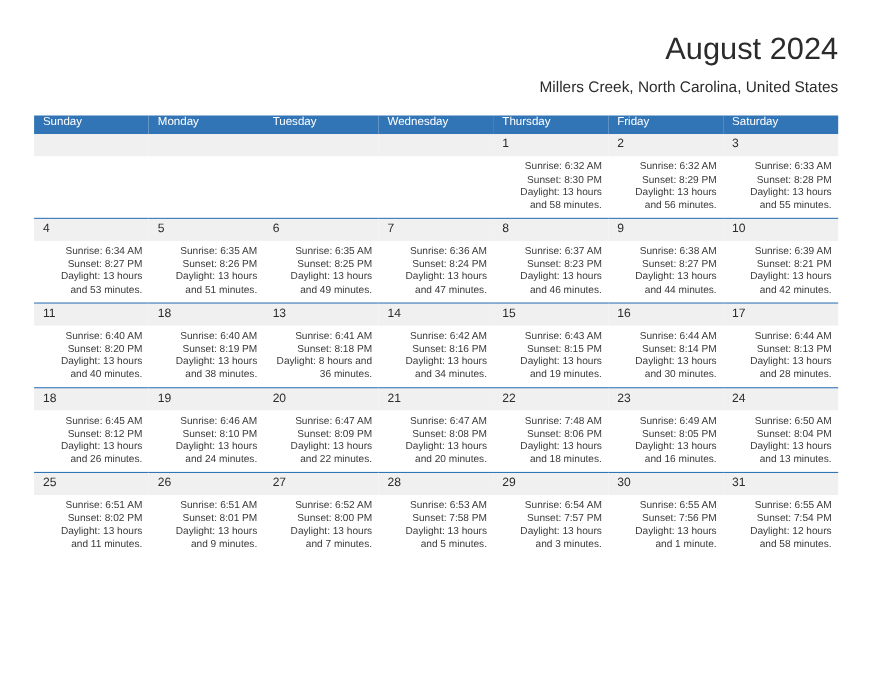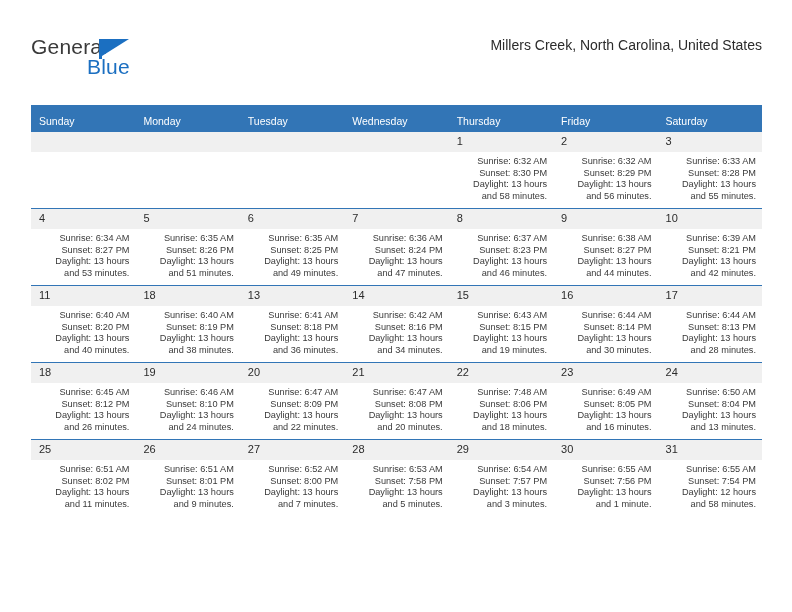--- a/index.html
+++ b/index.html
@@ -101,21 +101,21 @@
     width: 731px;
     border-collapse: collapse;
     table-layout: fixed;
   }
   .calendar th {
     background: #3275b6;
     color: #ffffff;
     font-size: 10.5px;
     font-weight: normal;
     text-align: left;
-    padding: 11px 0 5px 8px;
+    padding: 1px 0 5px 8px;
     height: 9px;
     line-height: 11px;
     border: none;
   }
   .calendar td {
     vertical-align: top;
     padding: 0;
     border: none;
     border-top: 1.6px solid #3275b6;
     height: 76px;
@@ -148,28 +148,23 @@
     white-space: normal;
   }
 </style>
 </head>
 <body>
 
 <div class="page">
 
   <div class="header">
 
-    <div class="logo">
-      <span class="logo-general">General</span>
-      <span class="logo-flagbar"></span>
-      <span class="logo-flag"></span>
-      <span class="logo-blue">Blue</span>
-    </div>
 
     <div class="title-block">
+      <div class="cal-title">August 2024</div>
       <div class="cal-subtitle">Millers Creek, North Carolina, United States</div>
     </div>
 
   </div>
 
   <table class="calendar">
     <colgroup>
       <col style="width:14.2857%">
         <col style="width:14.2857%">
         <col style="width:14.2857%">
@@ -301,21 +296,21 @@
               <div>Sunrise: 6:40 AM</div>
               <div>Sunset: 8:19 PM</div>
               <div class="daylight">Daylight: 13 hours and 38 minutes.</div>
             </div>
           </td>
           <td>
             <div class="daynum">13</div>
             <div class="cellbody">
               <div>Sunrise: 6:41 AM</div>
               <div>Sunset: 8:18 PM</div>
-              <div class="daylight">Daylight: 13 hours and 36 minutes.</div>
+              <div class="daylight">Daylight: 8 hours and 36 minutes.</div>
             </div>
           </td>
           <td>
             <div class="daynum">14</div>
             <div class="cellbody">
               <div>Sunrise: 6:42 AM</div>
               <div>Sunset: 8:16 PM</div>
               <div class="daylight">Daylight: 13 hours and 34 minutes.</div>
             </div>
           </td>

